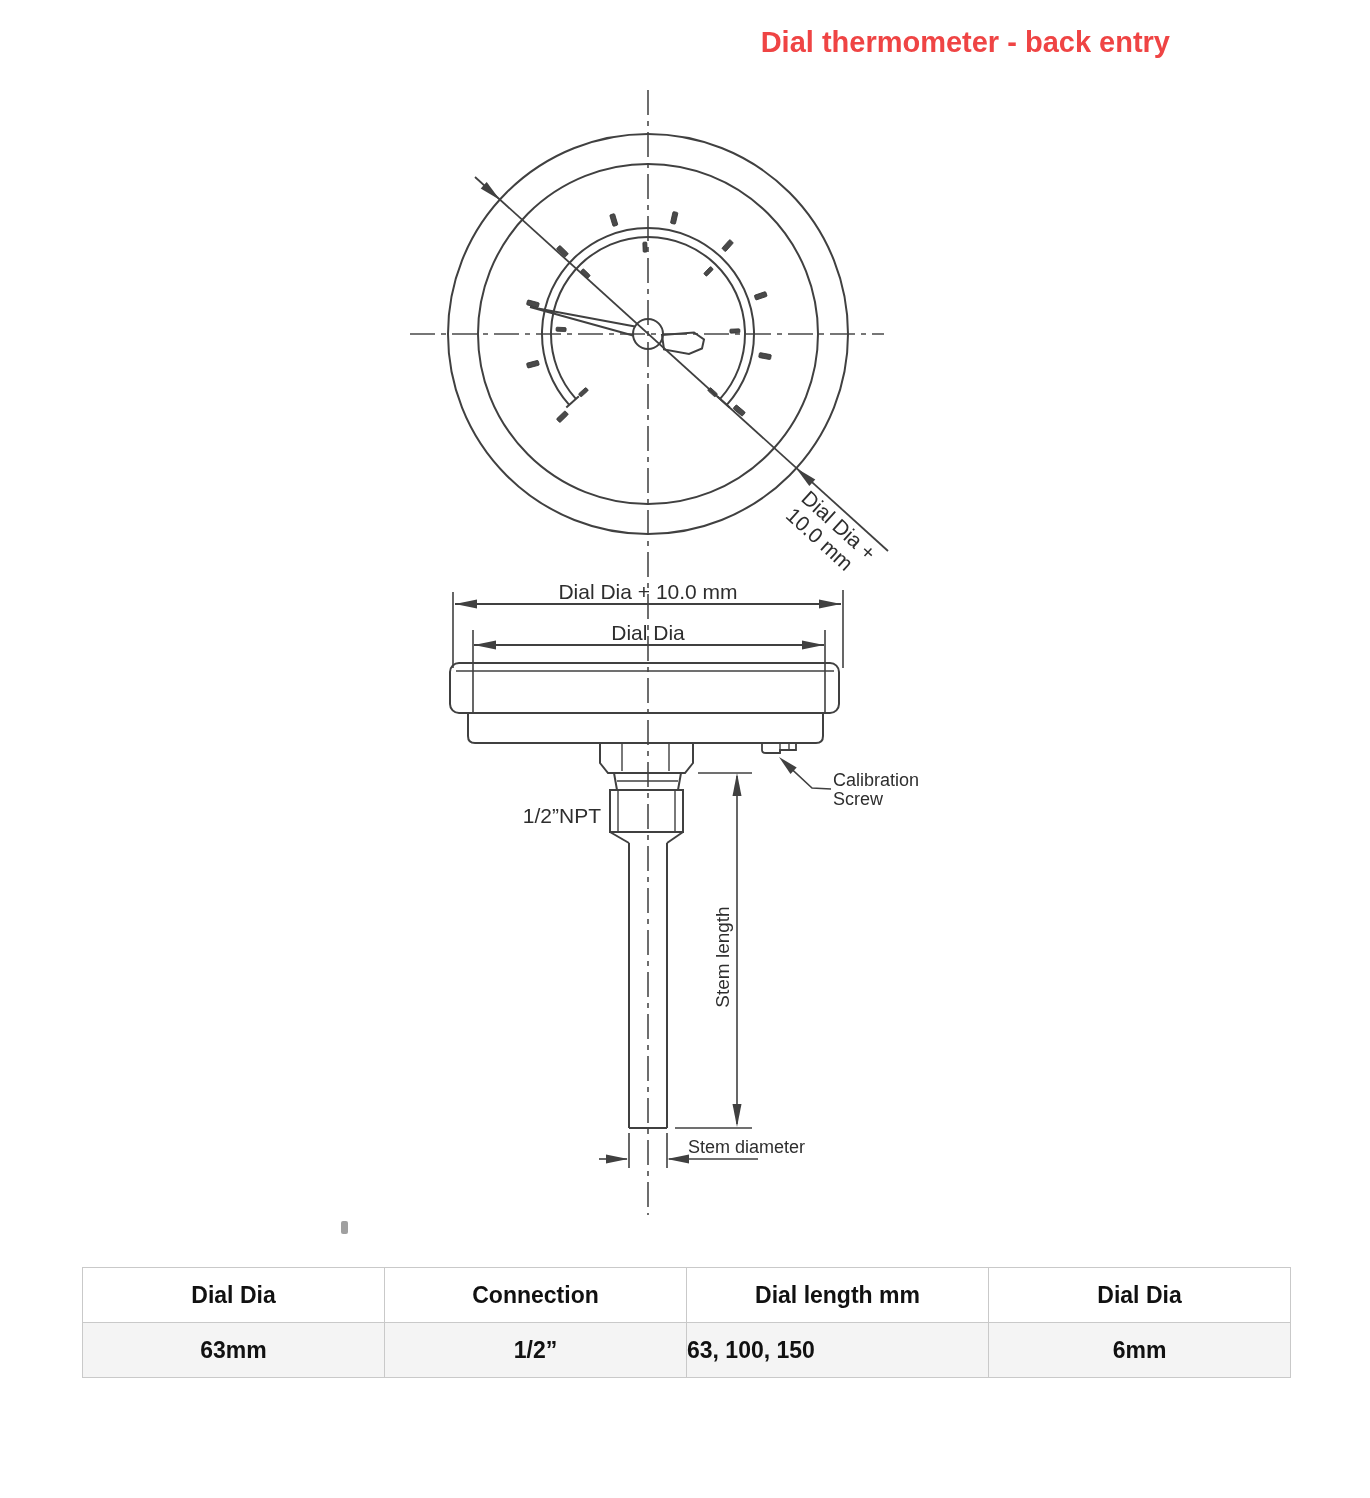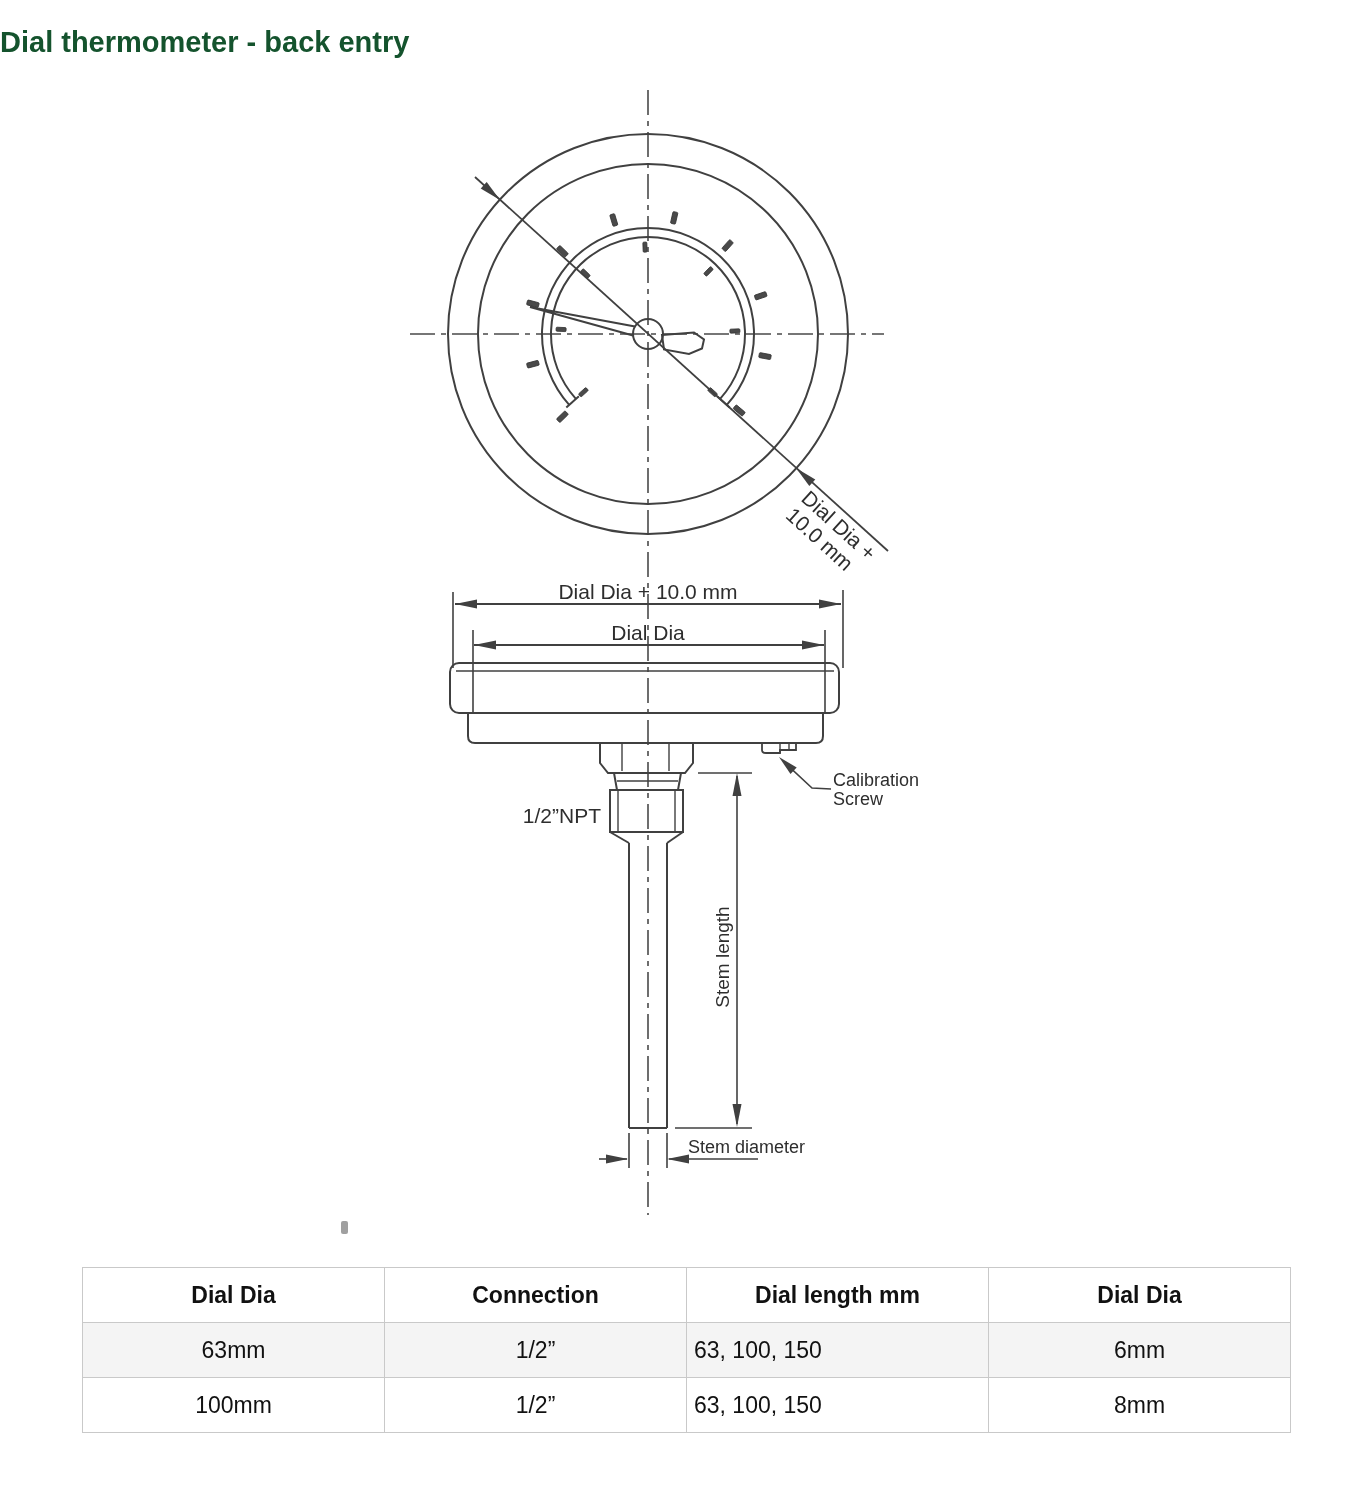--- a/index.html
+++ b/index.html
@@ -1,41 +1,41 @@
 <!DOCTYPE html>
 <html><head>
 <meta charset="utf-8">
 <style>
   html,body{margin:0;padding:0;background:#ffffff;}
   body{width:1370px;height:1498px;position:relative;font-family:"Liberation Sans",sans-serif;color:#111;}
   .page{position:absolute;inset:0;background:#fff;overflow:hidden;}
 
   .title{
     position:absolute;top:26px;left:0;width:1170px;
-    text-align:left;font-size:29px;font-weight:bold;color:#14532d;
+    text-align:right;font-size:29px;font-weight:bold;color:#ef4444;
     letter-spacing:0px;
   }
 
   svg.drawing{position:absolute;left:0;top:0;}
 
   svg text{font-family:"Liberation Sans",sans-serif;fill:#2e2e2e;}
   .dimtext{font-size:21px;}
   .smalltext{font-size:18px;}
 
   table.spec{
     position:absolute;left:82px;top:1267px;width:1209px;
     border-collapse:collapse;table-layout:fixed;
     font-size:23px;color:#111;
   }
   table.spec th, table.spec td{
     border:1px solid #c9c9c9;height:54px;text-align:center;
-    font-weight:normal;padding:0;
+    font-weight:bold;padding:0;
   }
   table.spec th{font-weight:bold;}
-  table.spec td.stemlen{text-align:left;padding-left:7px;}
+  table.spec td.stemlen{text-align:left;}
   table.spec tr.alt td{background:#f4f4f4;}
 
   .artifact{
     position:absolute;left:341px;top:1221px;width:7px;height:13px;
     background:#8f8f8f;border-radius:2px;opacity:.85;
   }
 </style>
 </head>
 <body>
 
@@ -182,22 +182,16 @@
         <th>Dial Dia</th>
       </tr>
     </thead>
     <tbody>
       <tr class="alt">
         <td>63mm</td>
         <td>1/2”</td>
         <td class="stemlen">63, 100, 150</td>
         <td>6mm</td>
       </tr>
-      <tr>
-        <td>100mm</td>
-        <td>1/2”</td>
-        <td class="stemlen">63, 100, 150</td>
-        <td>8mm</td>
-      </tr>
     </tbody>
   </table>
 
 </div>
 
 </body></html>

